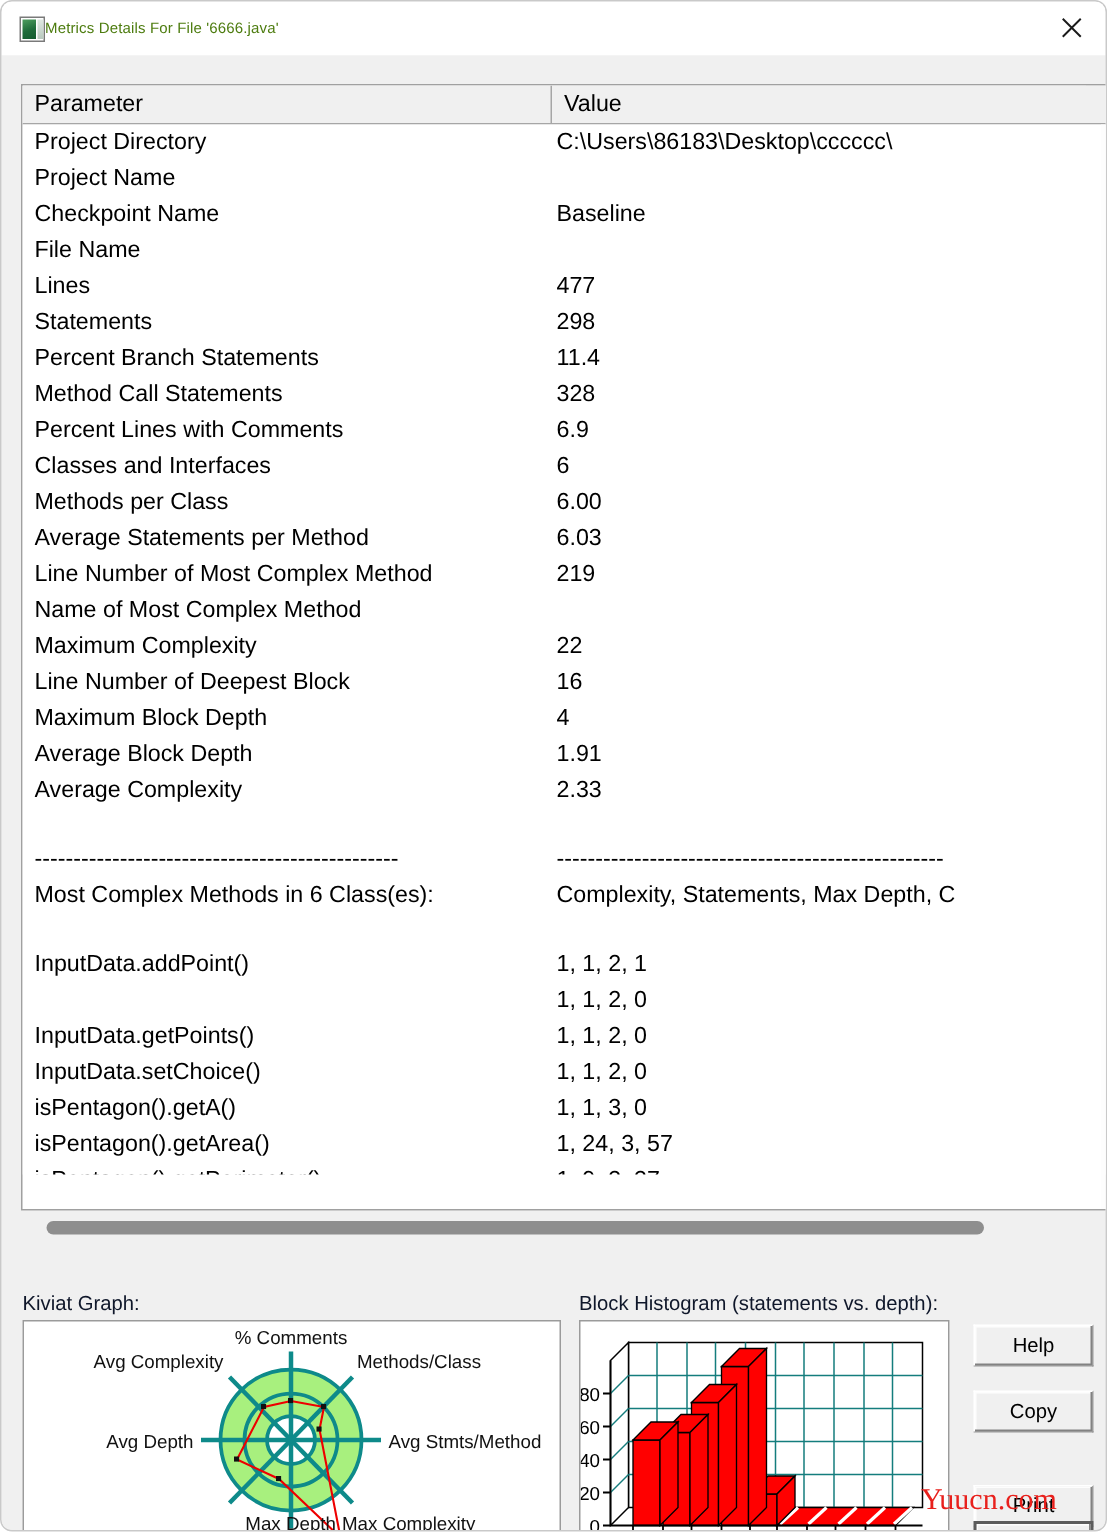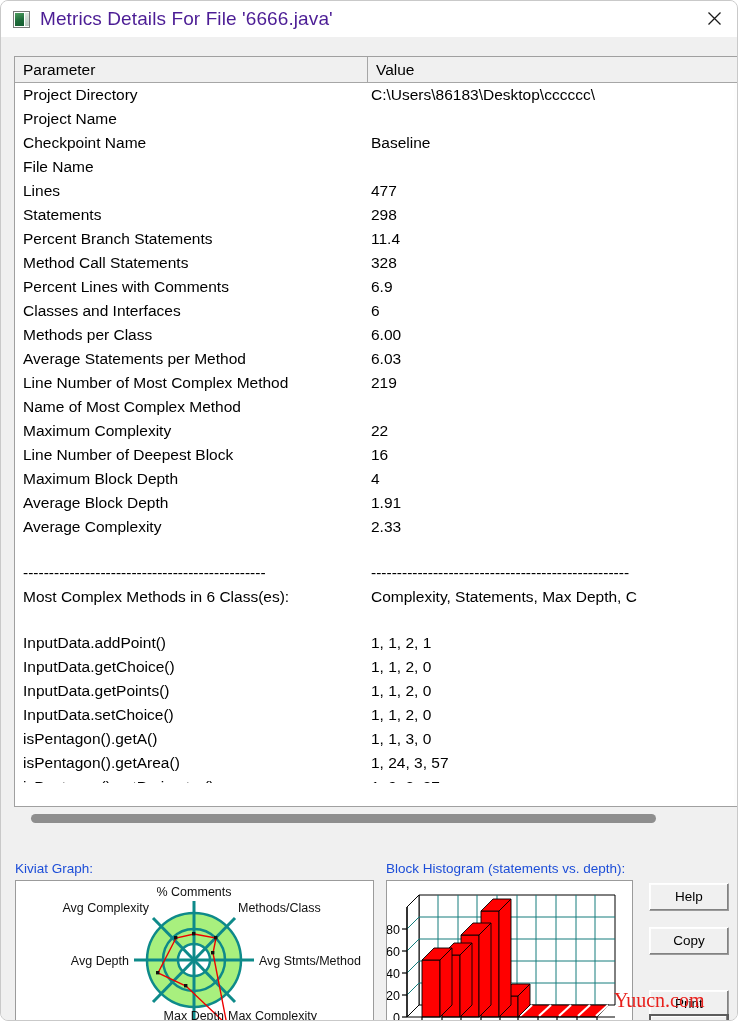--- a/index.html
+++ b/index.html
@@ -53,23 +53,22 @@
     width: 9px; height: 13px;
     background: linear-gradient(160deg, #4f9e60 0%, #1e6b3a 55%, #145c30 100%);
   }
   .title-icon .sq2 {
     position: absolute;
     left: 11px; top: 1px;
     width: 4px; height: 13px;
     background: linear-gradient(180deg, #dfe8e2 0%, #b9c9bf 100%);
   }
   .title-text {
-    margin-left: 10px;
-    font-size: 19px;
-    color: #4c1d95;
+    font-size: 10px;
+    color: #4d7c0f;
     letter-spacing: 0.1px;
     white-space: nowrap;
   }
   .close-btn {
     position: absolute;
     right: 0; top: 0;
     width: 46px; height: 35px;
     display: flex;
     align-items: center;
     justify-content: center;
@@ -176,21 +175,21 @@
     width: 625px;
     height: 9px;
     background: #8e8e8e;
     border-radius: 5px;
   }
 
   
   .grp-label {
     position: absolute;
     font-size: 13.5px;
-    color: #1d4ed8;
+    color: #0f172a;
     white-space: nowrap;
   }
   .panel {
     position: absolute;
     background: #ffffff;
     border: 1px solid #9b9b9b;
     box-sizing: border-box;
     overflow: hidden;
   }
   .kiviat-label  { left: 14px;  top: 824px; }
@@ -346,21 +345,20 @@
           </div>
         <div class="row spacer">
             <div class="cell-p"></div>
             <div class="cell-v"></div>
           </div>
         <div class="row">
             <div class="cell-p">InputData.addPoint()</div>
             <div class="cell-v">1, 1, 2, 1</div>
           </div>
         <div class="row">
-            <div class="cell-p">InputData.getChoice()</div>
             <div class="cell-v">1, 1, 2, 0</div>
           </div>
         <div class="row">
             <div class="cell-p">InputData.getPoints()</div>
             <div class="cell-v">1, 1, 2, 0</div>
           </div>
         <div class="row">
             <div class="cell-p">InputData.setChoice()</div>
             <div class="cell-v">1, 1, 2, 0</div>
           </div>

